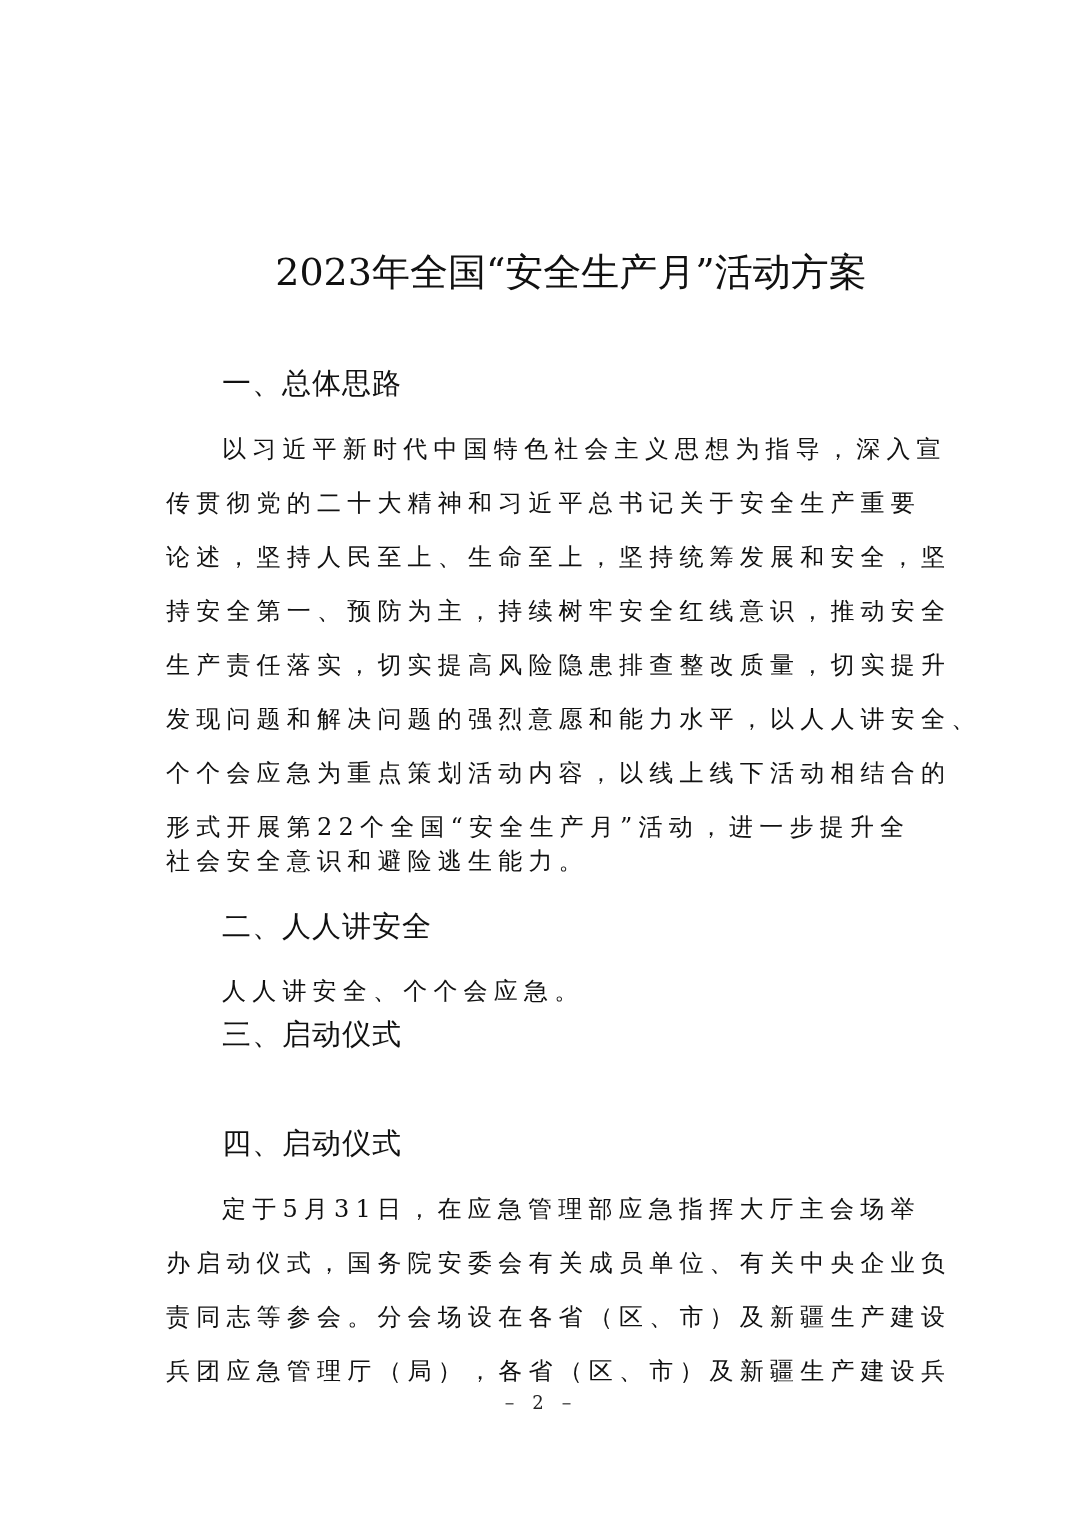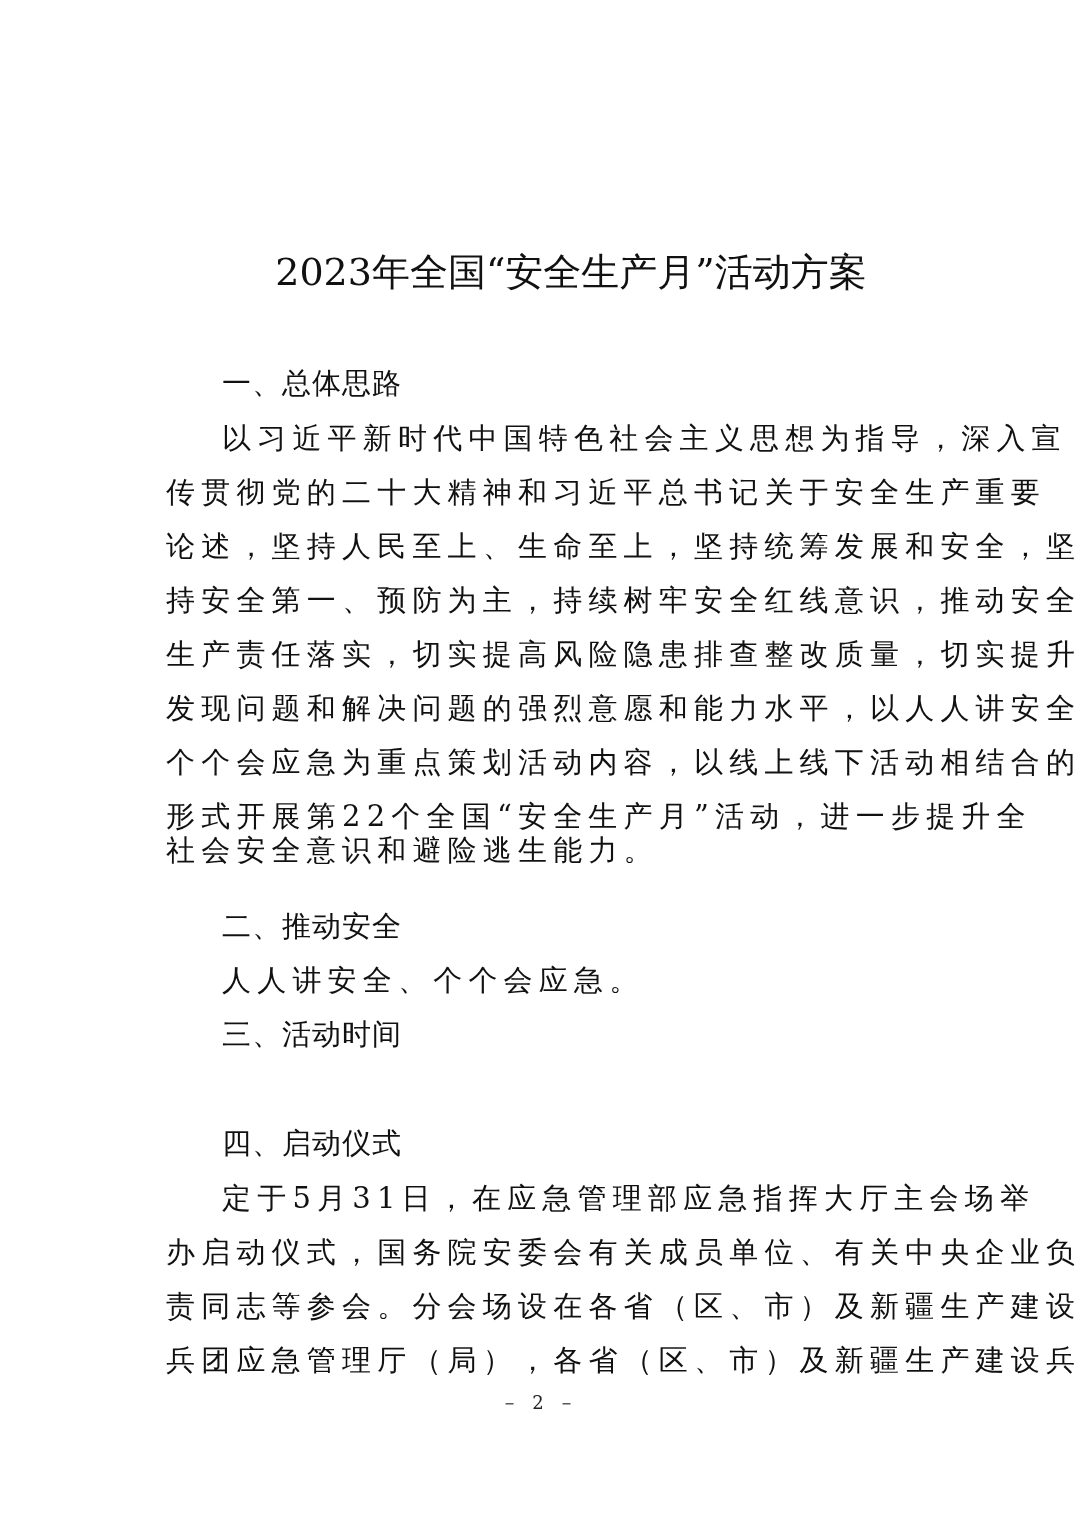--- a/index.html
+++ b/index.html
@@ -28,24 +28,25 @@
       font-size: 38px;
       line-height: 52px;
       letter-spacing: 0px;
       font-weight: normal;
       padding-left: 31px;
     }
     .line {
       position: absolute;
       left: 166px;
       width: 760px;
-      font-size: 29px;
+      font-size: 24px;
       line-height: 40px;
       white-space: nowrap;
       letter-spacing: 6.2px;
+      margin-top: 11px;
     }
     .line.indent { left: 222px; }
     .heading {
       position: absolute;
       left: 222px;
       font-family: "DejaVu Sans", "Liberation Sans", sans-serif;
       font-weight: normal;
       font-size: 29px;
       line-height: 40px;
       white-space: nowrap;
@@ -73,24 +74,24 @@
   <div class="line indent" style="top:418px">以习近平新时代中国特色社会主义思想为指导，深入宣</div>
   <div class="line" style="top:526px">论述，坚持人民至上、生命至上，坚持统筹发展和安全，坚</div>
   <div class="line" style="top:472px">传贯彻党的二十大精神和习近平总书记关于安全生产重要</div>
   <div class="line" style="top:634px">生产责任落实，切实提高风险隐患排查整改质量，切实提升</div>
   <div class="line" style="top:580px">持安全第一、预防为主，持续树牢安全红线意识，推动安全</div>
   <div class="line" style="top:688px">发现问题和解决问题的强烈意愿和能力水平，以人人讲安全、</div>
   <div class="line" style="top:742px">个个会应急为重点策划活动内容，以线上线下活动相结合的</div>
   <div class="line" style="top:796px">形式开展第22个全国“安全生产月”活动，进一步提升全</div>
   <div class="line" style="top:830px">社会安全意识和避险逃生能力。</div>
 
-  <div class="heading" style="top:906px">二、推动安全</div>
+  <div class="heading" style="top:906px">二、人人讲安全</div>
   <div class="line indent" style="top:960px">人人讲安全、个个会应急。</div>
 
-  <div class="heading" style="top:1014px">三、活动时间</div>
+  <div class="heading" style="top:1014px">三、启动仪式</div>
 
   <div class="heading" style="top:1123px">四、启动仪式</div>
   <div class="line indent" style="top:1178px">定于5月31日，在应急管理部应急指挥大厅主会场举</div>
   <div class="line" style="top:1232px">办启动仪式，国务院安委会有关成员单位、有关中央企业负</div>
   <div class="line" style="top:1286px">责同志等参会。分会场设在各省（区、市）及新疆生产建设</div>
   <div class="line" style="top:1340px">兵团应急管理厅（局），各省（区、市）及新疆生产建设兵</div>
 
   <div class="page-number">－ 2 －</div>
 </div>
 

